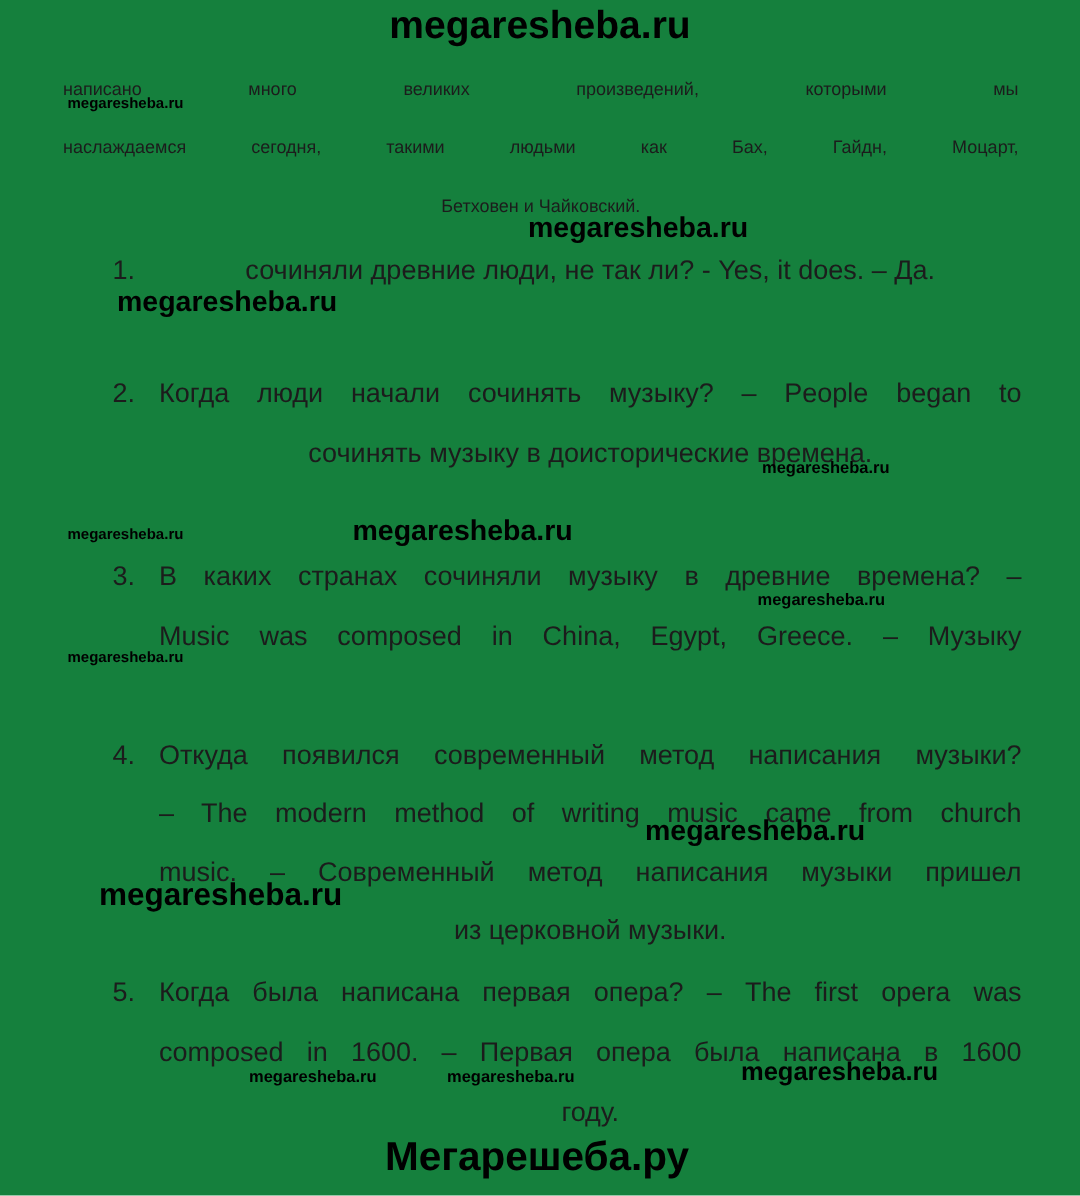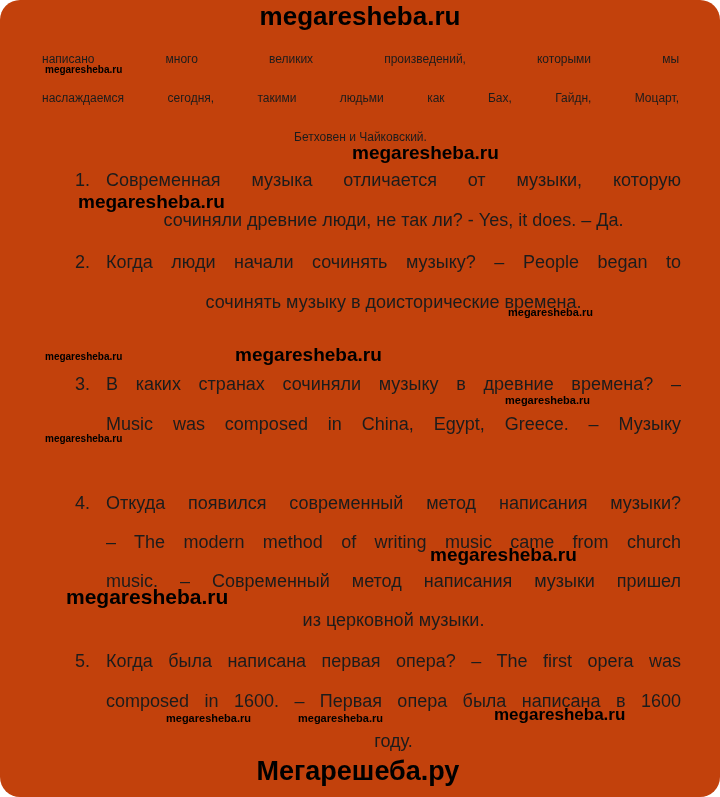--- a/index.html
+++ b/index.html
@@ -2,21 +2,21 @@
 <html><head>
 <meta charset="utf-8">
 <style>
   * { margin:0; padding:0; box-sizing:border-box; }
   html,body { background:#ffffff; }
   body {
     width:720px; height:797px;
     font-family:"Liberation Sans", sans-serif;
     color:#1c1c1c;
   }
-  .page { position:relative; width:720px; height:797px; background:#c2410c; overflow:hidden;border-radius:20px; }
+  .page { position:relative; width:720px; height:797px; background:#15803d; overflow:hidden; }
 
   .hdr {
     position:absolute; top:1px; left:0; width:720px;
     text-align:center; font-weight:bold; font-size:26px; color:#000;
   }
   .ftr {
     position:absolute; top:756px; left:0; width:716px;
     text-align:center; font-weight:bold; font-size:27px; color:#000;
   }
 
@@ -69,21 +69,20 @@
 
   <div class="intro">
     <div class="line j">написано много великих произведений, которыми мы</div>
     <div class="line j">наслаждаемся сегодня, такими людьми как Бах, Гайдн, Моцарт,</div>
     <div class="line">Бетховен и Чайковский.</div>
   </div>
 
   <div class="item it1">
     <span class="num">1.</span>
     <div class="lines">
-      <div class="line j">Современная музыка отличается от музыки, которую</div>
       <div class="line">сочиняли древние люди, не так ли? - Yes, it does. – Да.</div>
     </div>
   </div>
 
   <div class="item it2">
     <span class="num">2.</span>
     <div class="lines">
       <div class="line j">Когда люди начали сочинять музыку? – People began to</div>
       <div class="line">сочинять музыку в доисторические времена.</div>
     </div>

